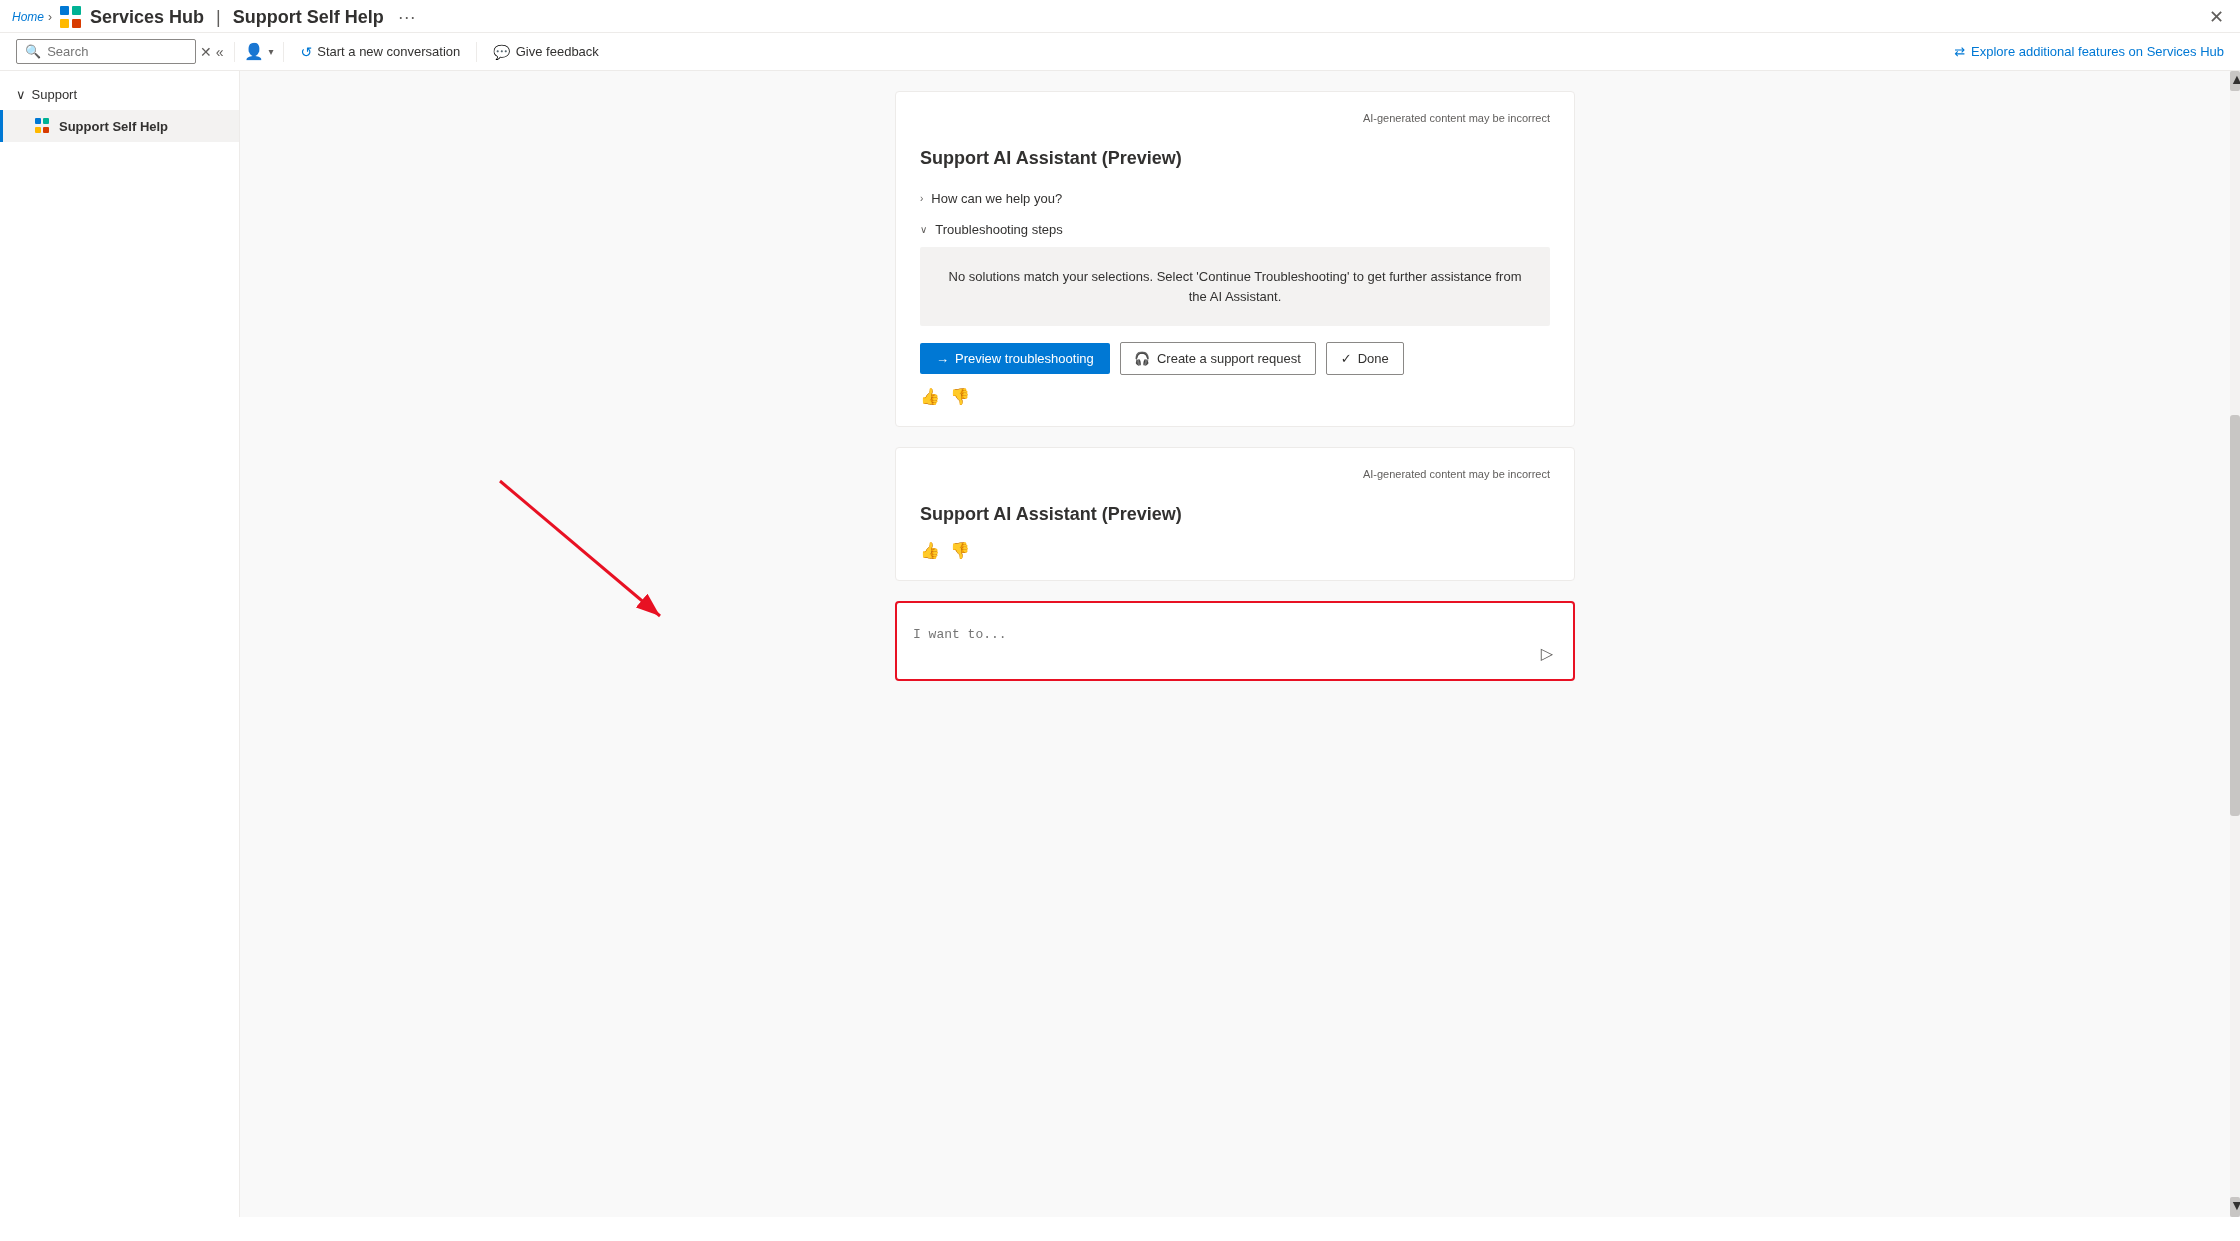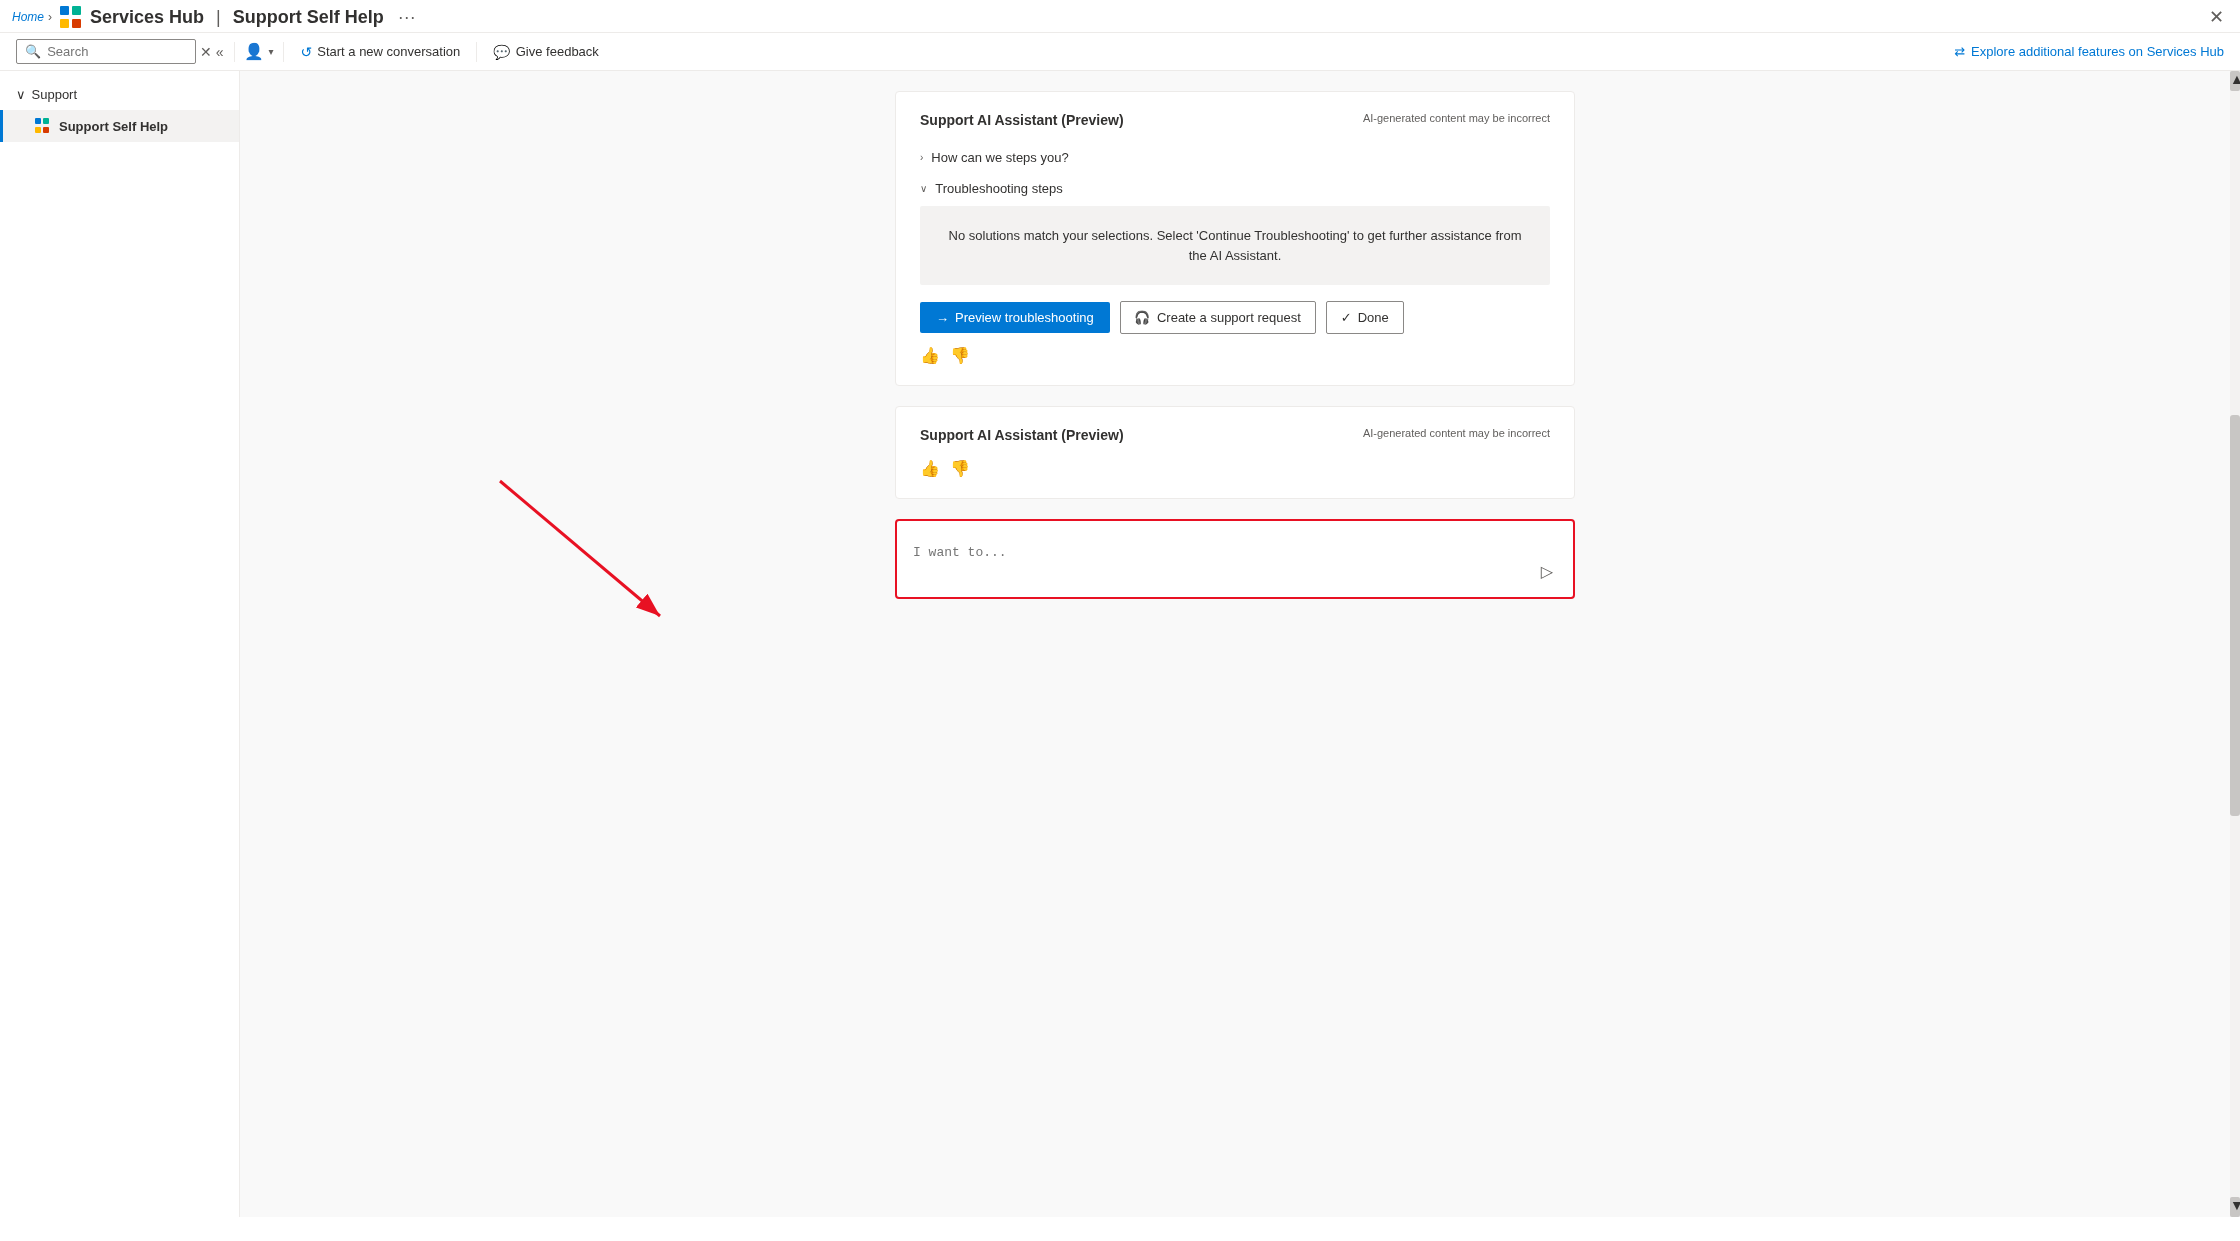--- a/index.html
+++ b/index.html
@@ -83,21 +83,21 @@
     
     .chat-card {
       background: #fff; border: 1px solid #edebe9; border-radius: 4px;
       padding: 20px 24px; margin-bottom: 20px;
       max-width: 680px; margin-left: auto; margin-right: auto;
     }
     .card-header {
       display: flex; justify-content: space-between; align-items: flex-start;
       margin-bottom: 16px;
     }
-    .card-title { font-size: 14px; font-weight: 600; color: #323130; }
+    .card-title { font-size: 18px; font-weight: 600; color: #323130; margin-top: 36px; }
     .ai-badge { font-size: 11px; color: #605e5c; }
 
     
     .accordion-item { margin-bottom: 4px; }
     .accordion-header {
       display: flex; align-items: center; gap: 8px;
       font-size: 13px; font-weight: 500; color: #323130;
       cursor: pointer; padding: 6px 0;
     }
     .accordion-header .acc-icon { font-size: 10px; color: #605e5c; }
@@ -242,21 +242,21 @@
 
     <div class="chat-card">
       <div class="card-header">
         <span class="card-title">Support AI Assistant (Preview)</span>
         <span class="ai-badge">AI-generated content may be incorrect</span>
       </div>
 
       <div class="accordion-item">
         <div class="accordion-header">
           <span class="acc-icon">›</span>
-          <span>How can we steps you?</span>
+          <span>How can we help you?</span>
         </div>
       </div>
 
       <div class="accordion-item">
         <div class="accordion-header">
           <span class="acc-icon">∨</span>
           <span>Troubleshooting steps</span>
         </div>
         <div class="accordion-content">
           <span>No solutions match your selections. Select 'Continue Troubleshooting' to get further assistance from the AI Assistant.</span>

